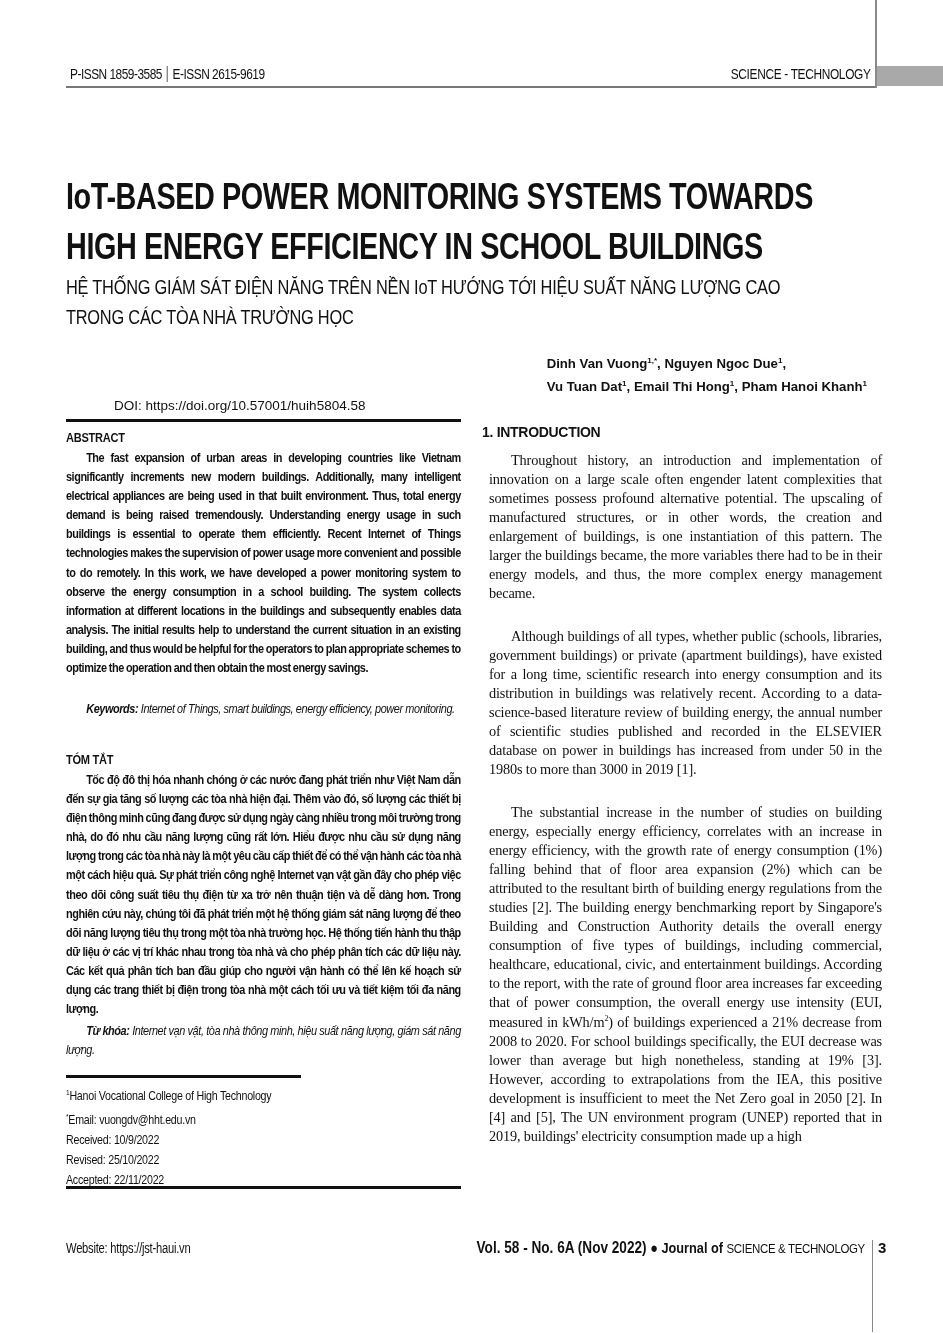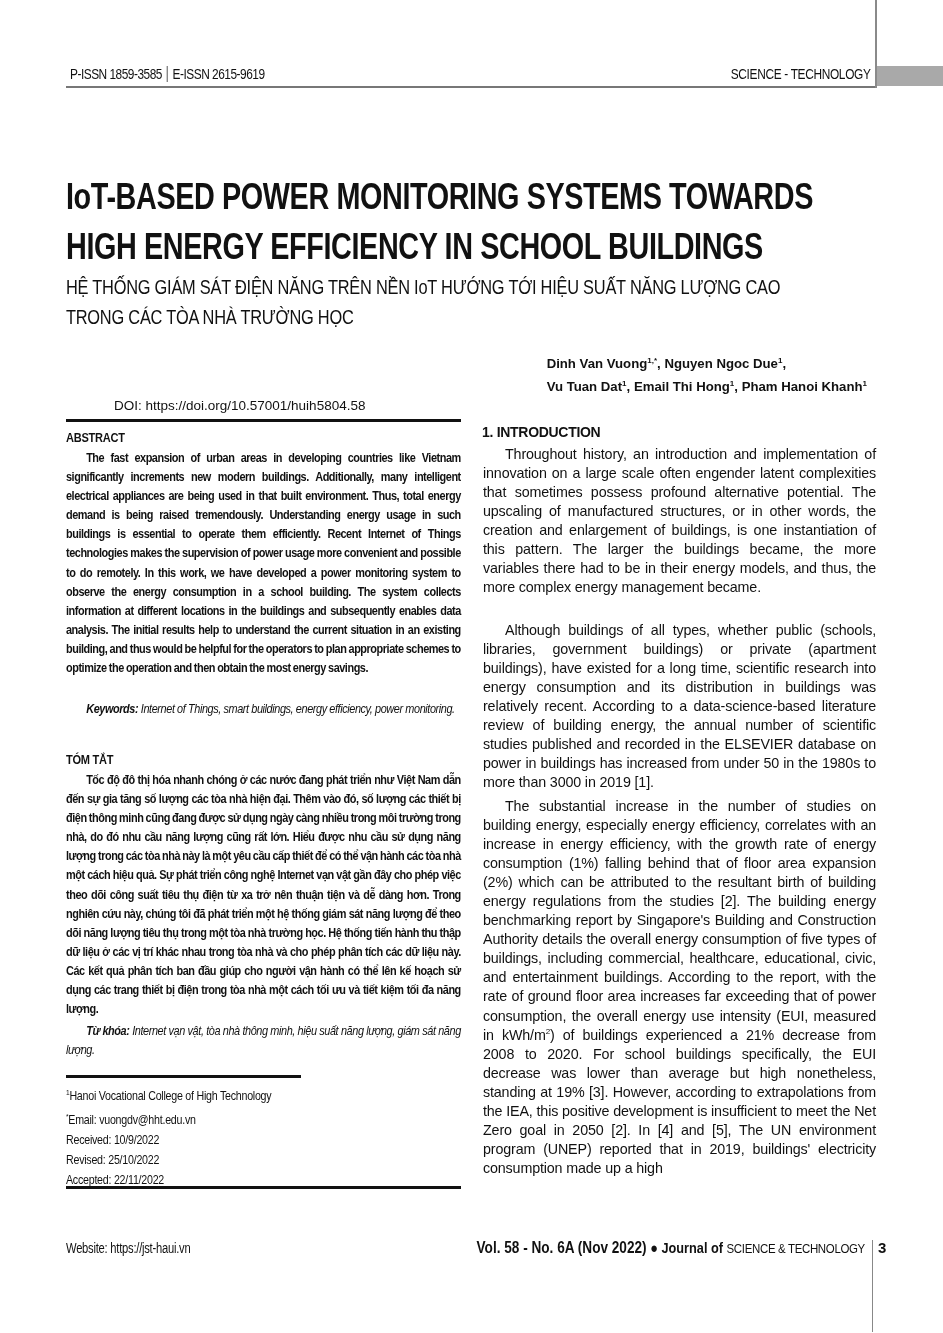--- a/index.html
+++ b/index.html
@@ -42,21 +42,21 @@
   #kw2 { top: 1021px; }
 
   #fn-rule-top { left: 66px; top: 1075px; width: 235px; height: 3px; background: #111; }
   #footnotes { left: 66px; top: 1083px; font-size: 13px; line-height: 20.2px; transform: scaleX(0.82); transform-origin: left top; white-space: nowrap; letter-spacing: -0.3px; }
   #footnotes sup { font-size: 8px; }
   #fn-rule-bottom { left: 66px; top: 1186px; width: 395px; height: 3px; background: #111; }
 
   
   .rcol { left: 482px; width: 393px; }
   #intro-h { top: 424px; font-size: 14px; font-weight: bold; letter-spacing: -0.3px; }
-  .rp { font-size: 14.3px; line-height: 19.05px; text-align: justify; text-indent: 22px; letter-spacing: -0.15px; margin: 1px; }
+  .rp { font-size: 14.3px; line-height: 19.05px; text-align: justify; text-indent: 22px; letter-spacing: -0.15px; margin: 7px; font-family: Liberation Serif, serif; }
   #rp1 { top: 444px; }
   #rp2 { top: 620px; }
   #rp3 { top: 796px; }
   .rp sup { font-size: 8px; line-height: 0; }
 
   
   #ft-left { left: 66px; top: 1240px; font-size: 14px; transform: scaleX(0.80); transform-origin: left top; white-space: nowrap; letter-spacing: -0.3px; }
   #ft-right { right: 78px; top: 1239px; font-size: 15px; white-space: nowrap; transform: scaleX(0.85); transform-origin: right top; }
   #ft-right .vol { font-weight: bold; font-size: 16px; }
   #ft-right .jb { font-weight: bold; }

